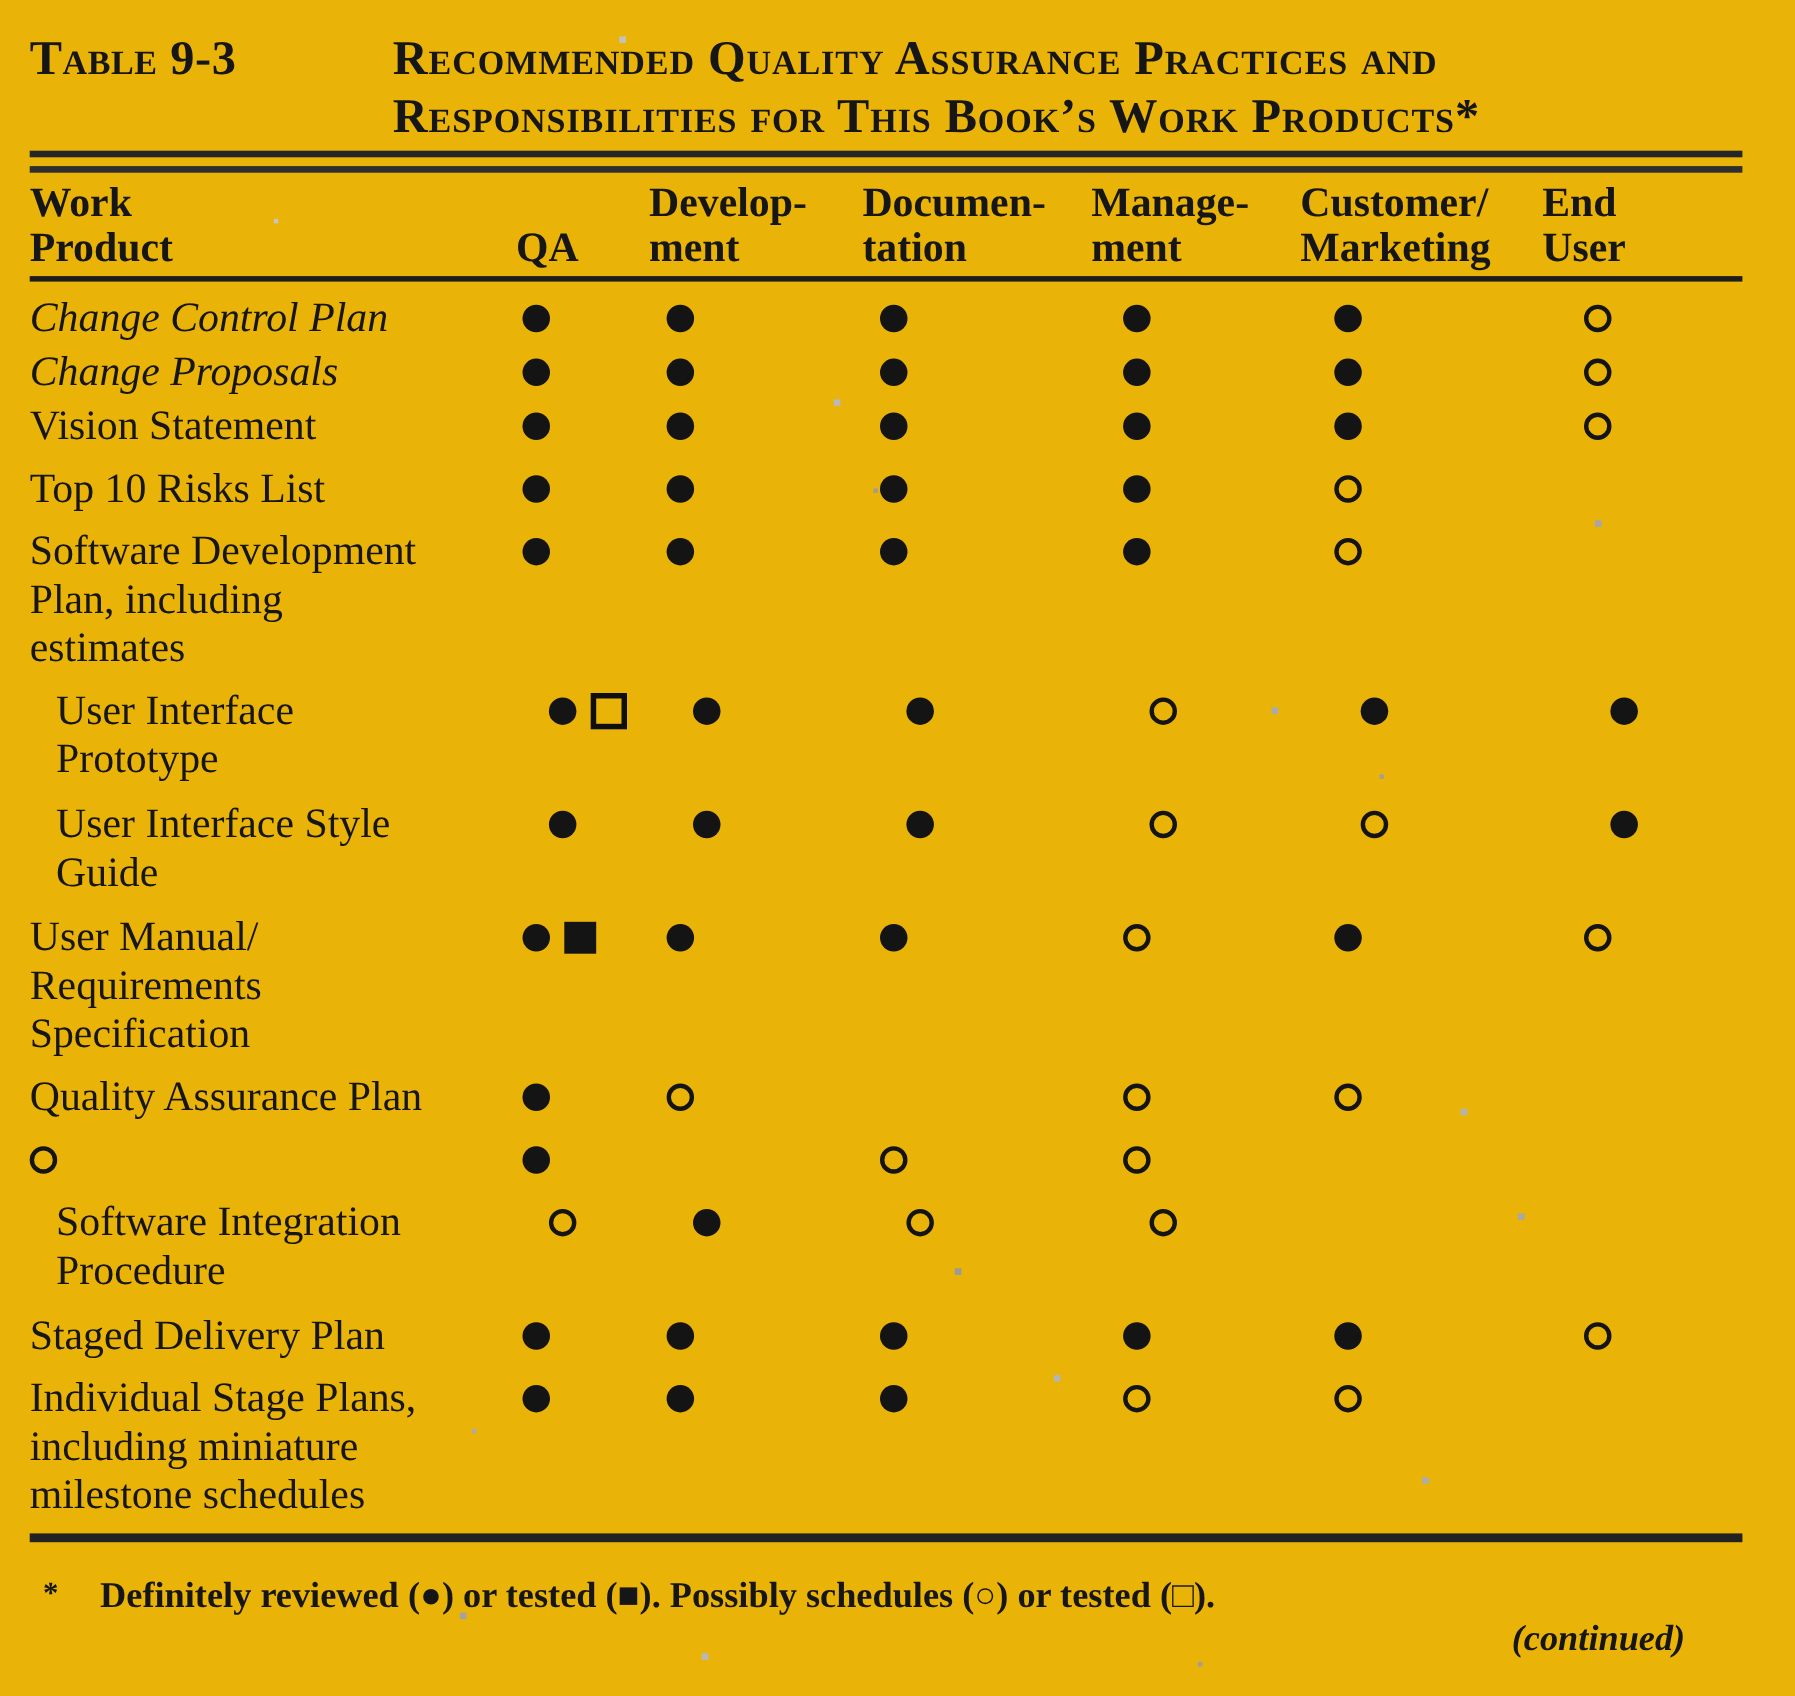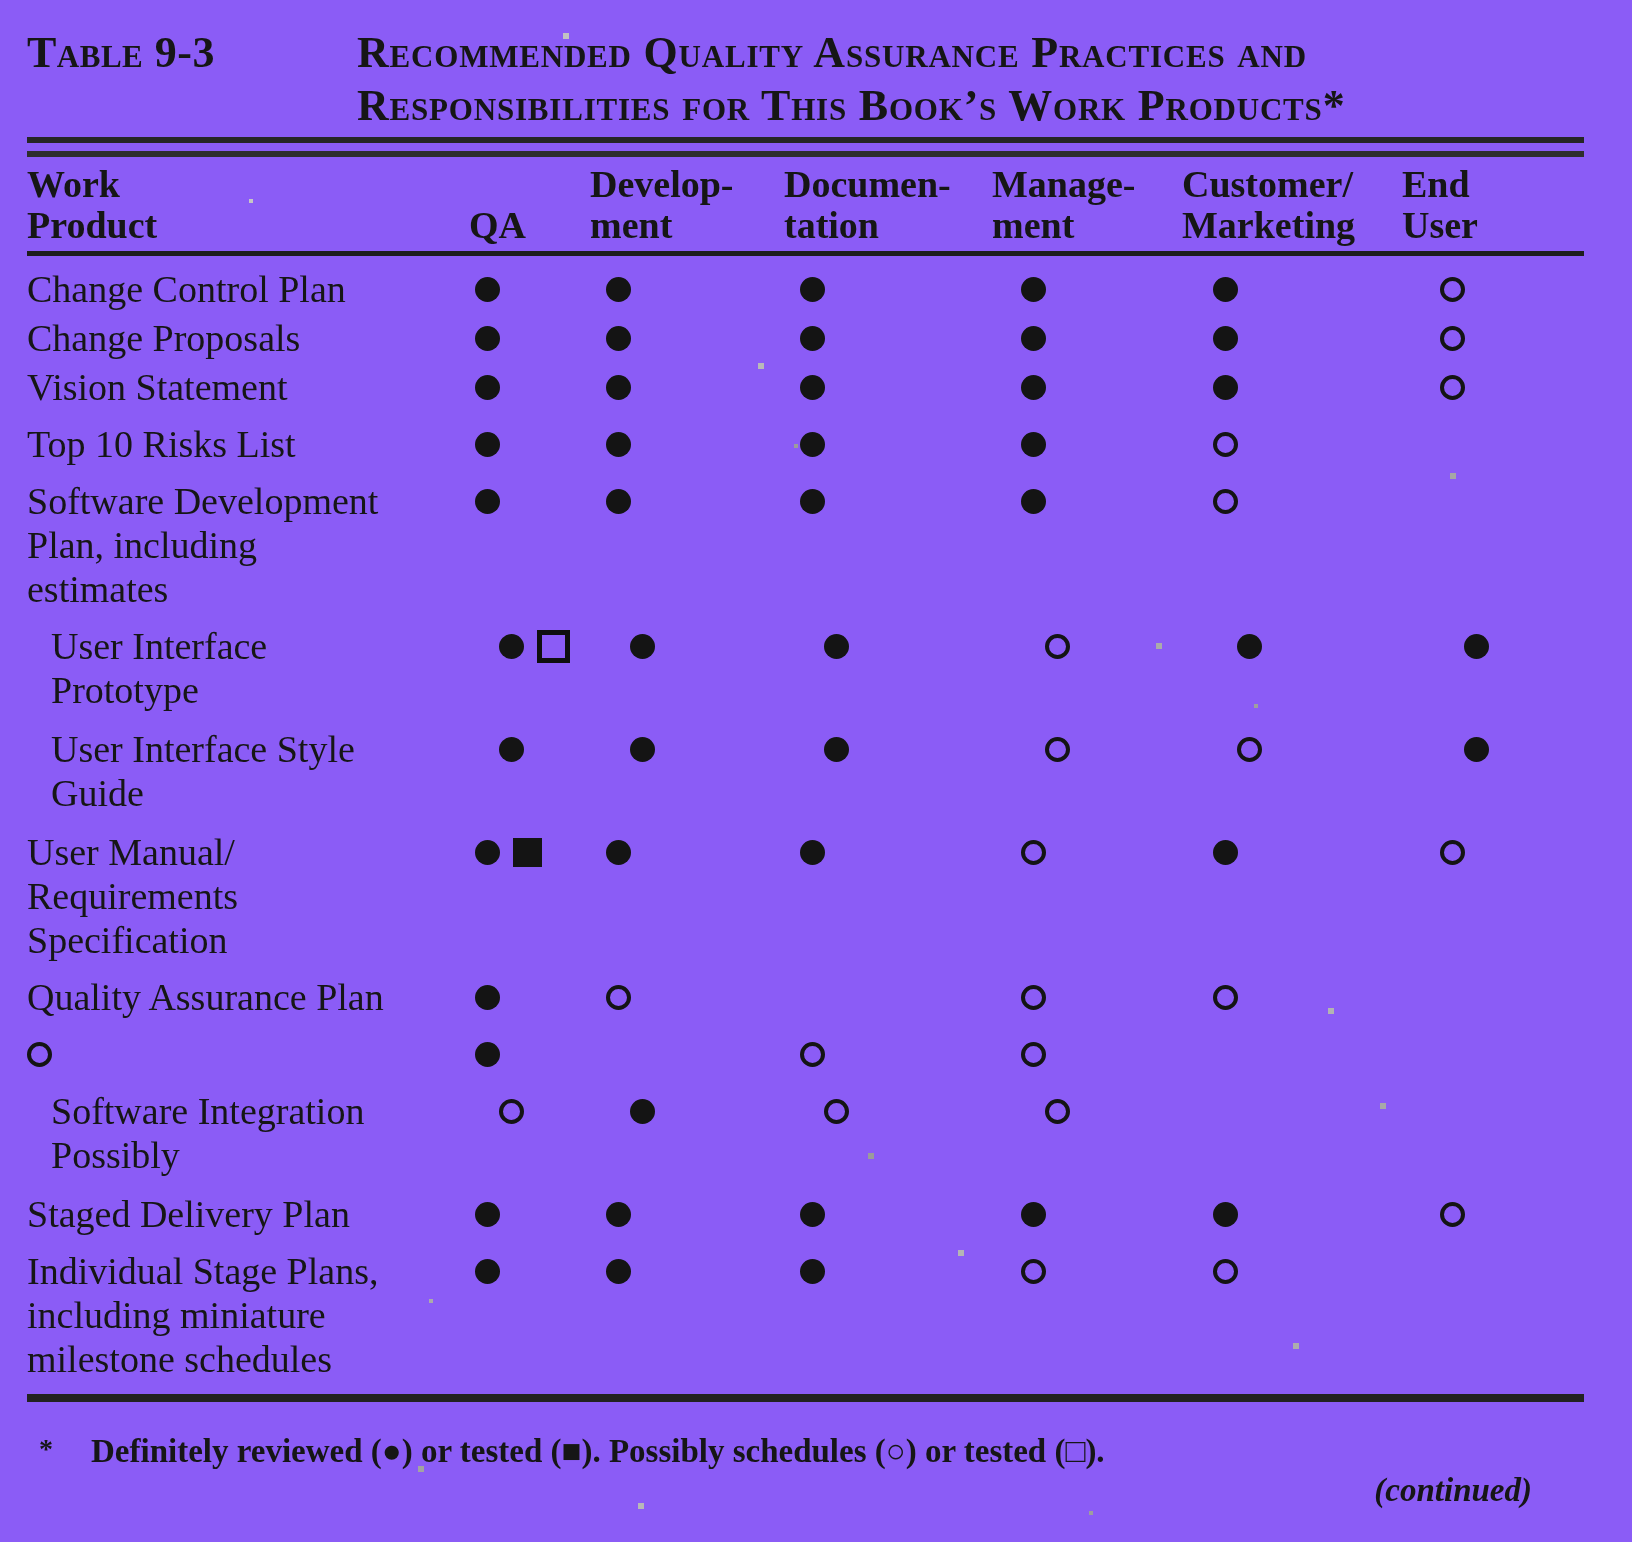--- a/index.html
+++ b/index.html
@@ -6,21 +6,21 @@
     margin: 0;
     padding: 0;
     background: #ffffff;
   }
   .page {
     position: relative;
     width: 1632px;
     height: 1542px;
     box-sizing: border-box;
     padding: 26px 0 0 27px;
-    background: #8b5cf6;
+    background: #eab308;
     color: #161616;
     font-family: "Liberation Serif", "DejaVu Serif", serif;
     overflow: hidden;
   }
   .content {
     width: 1557px;
   }
 
   
   .title-row {
@@ -84,21 +84,21 @@
   .hrow > :nth-child(2) { padding-left: 22px; }
   .hrow > :nth-child(3) { padding-left: 18px; }
   .hrow > :nth-child(4) { padding-left: 17px; }
   .hrow > :nth-child(5) { padding-left: 15px; }
   .hrow > :nth-child(6) { padding-left: 15px; }
   .hrow > :nth-child(7) { padding-left: 15px; }
 
   
   .tbody { padding-top: 11px; }
   .row { margin-bottom: 13px; }
-  .row.tight { margin-bottom: 5px; }
+  .row.tight { margin-bottom: 5px; font-style: italic; }
   .row.twolines { margin-bottom: 15px; margin-left: 24px; }
   .label {
     font-size: 38px;
     line-height: 44px;
     white-space: pre-line;
   }
   .cell {
     align-self: start;
     height: 44px;
     display: flex;
@@ -416,21 +416,21 @@
           <div class="cell">
             <span class="sym open-circle"></span>
           </div>
           <div class="cell">
             <span class="sym open-circle"></span>
           </div>
           <div class="cell"></div>
         </div>
         <div class="grid row twolines">
           <div class="label">Software Integration
-Possibly</div>
+Procedure</div>
           <div class="cell">
             <span class="sym open-circle"></span>
           </div>
           <div class="cell">
             <span class="sym filled-circle"></span>
           </div>
           <div class="cell">
             <span class="sym open-circle"></span>
           </div>
           <div class="cell">

